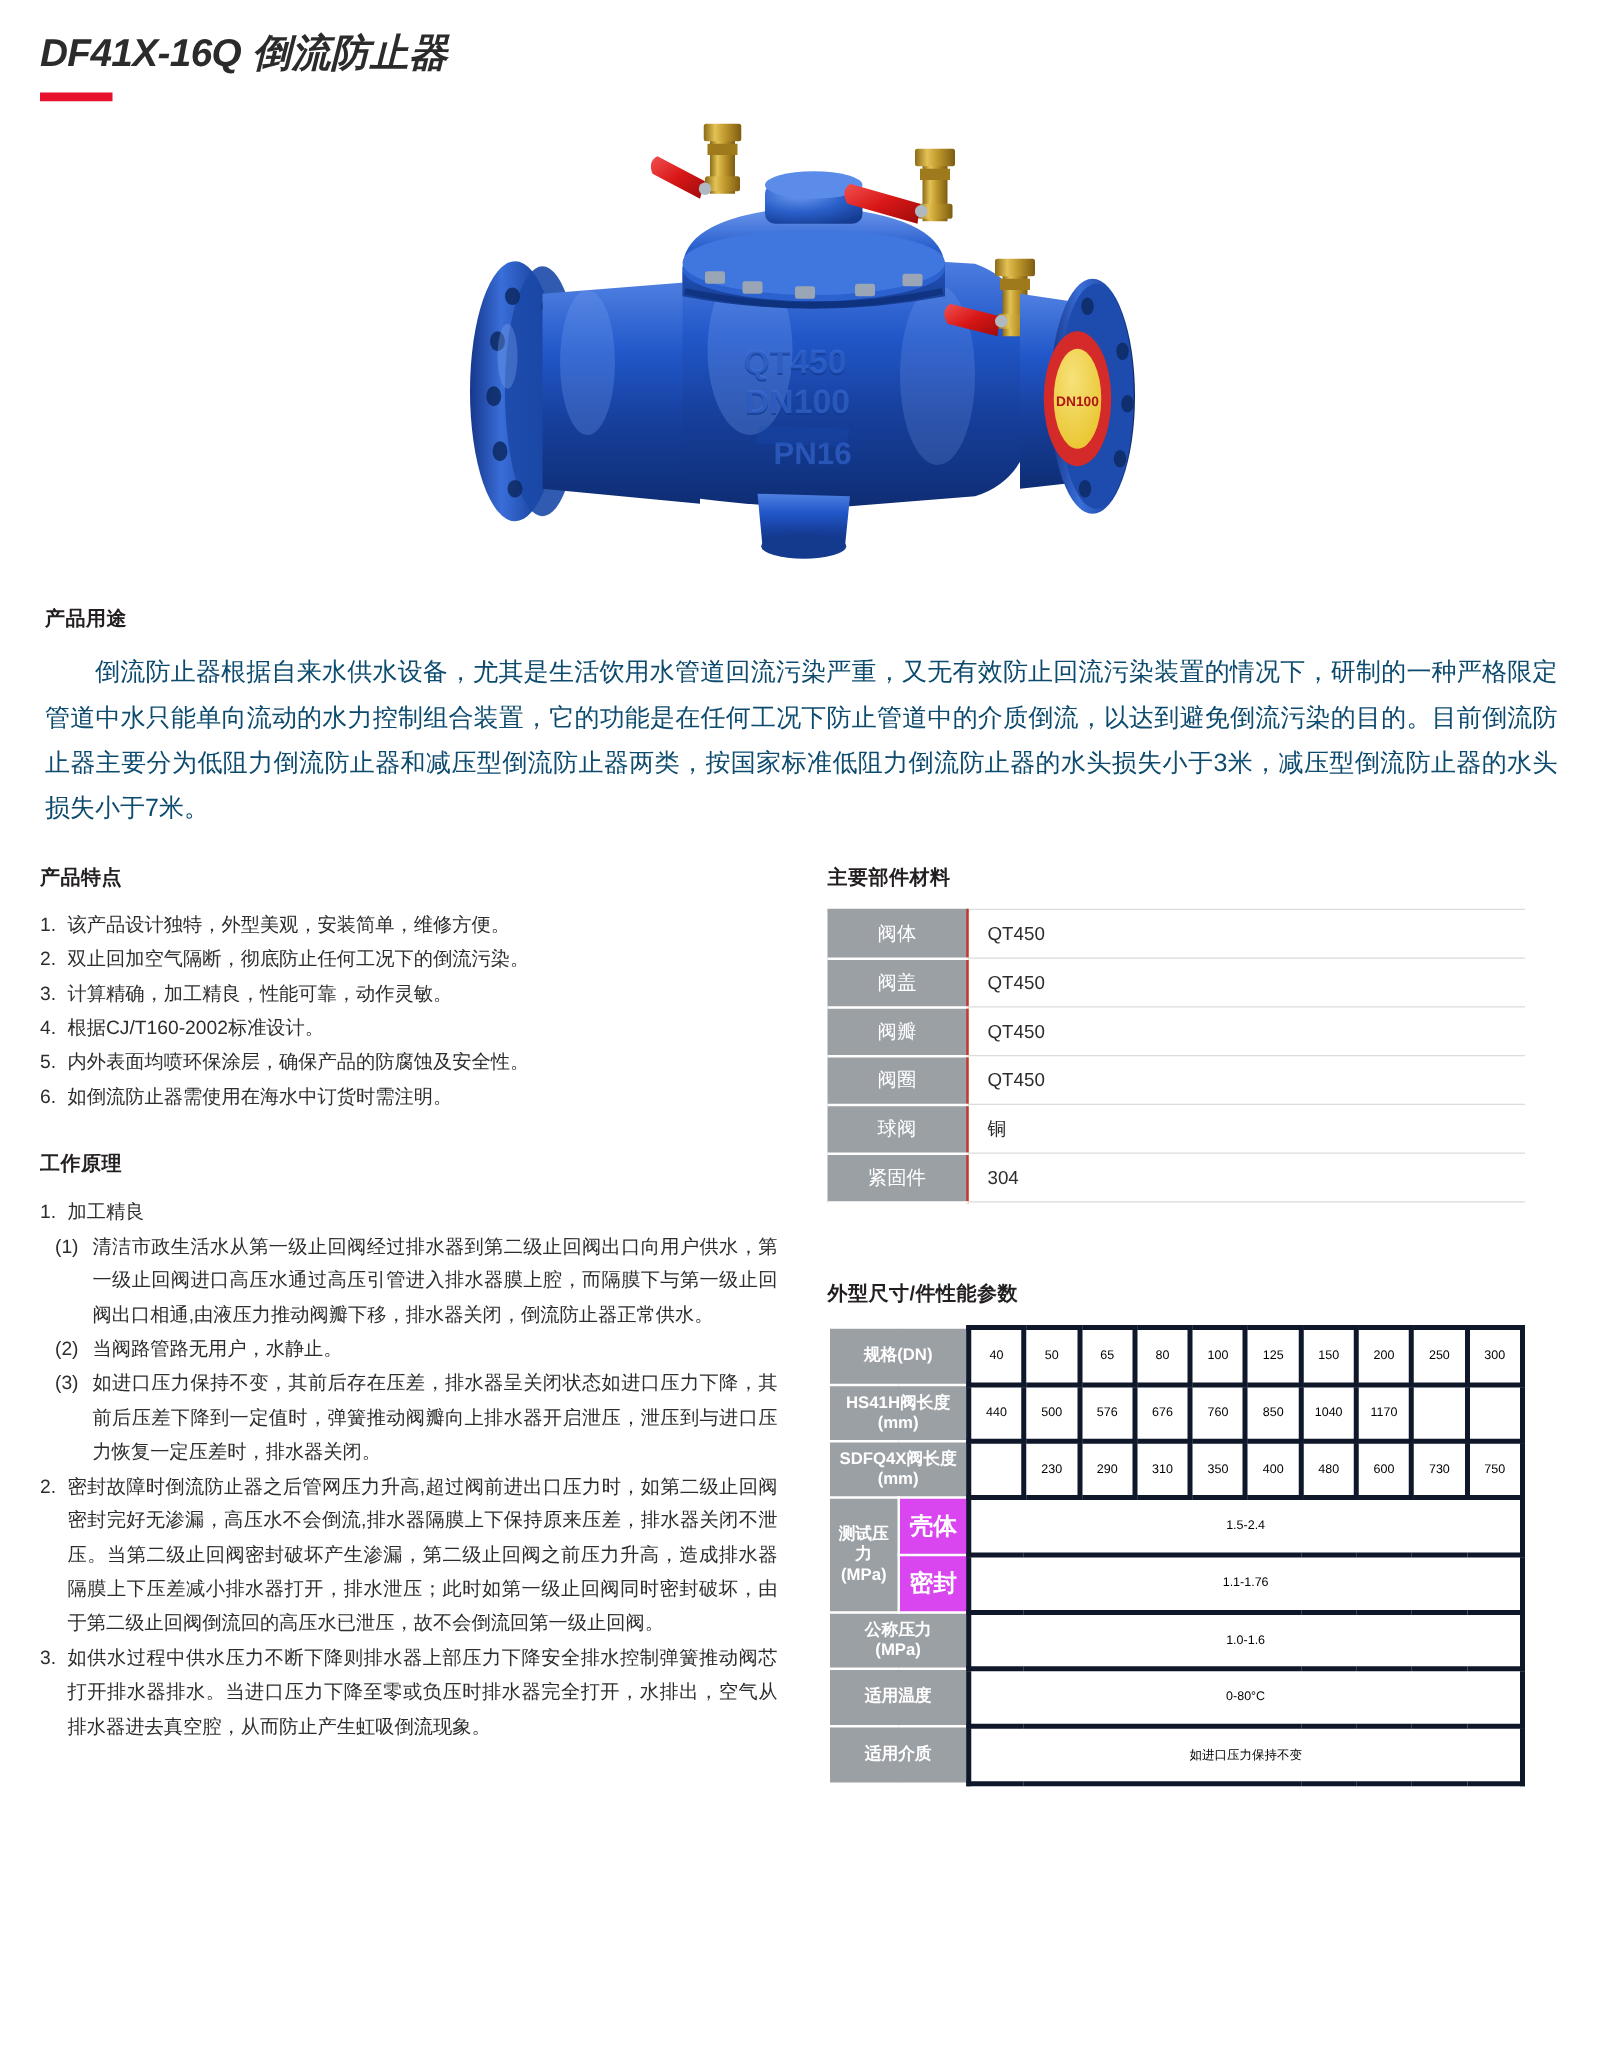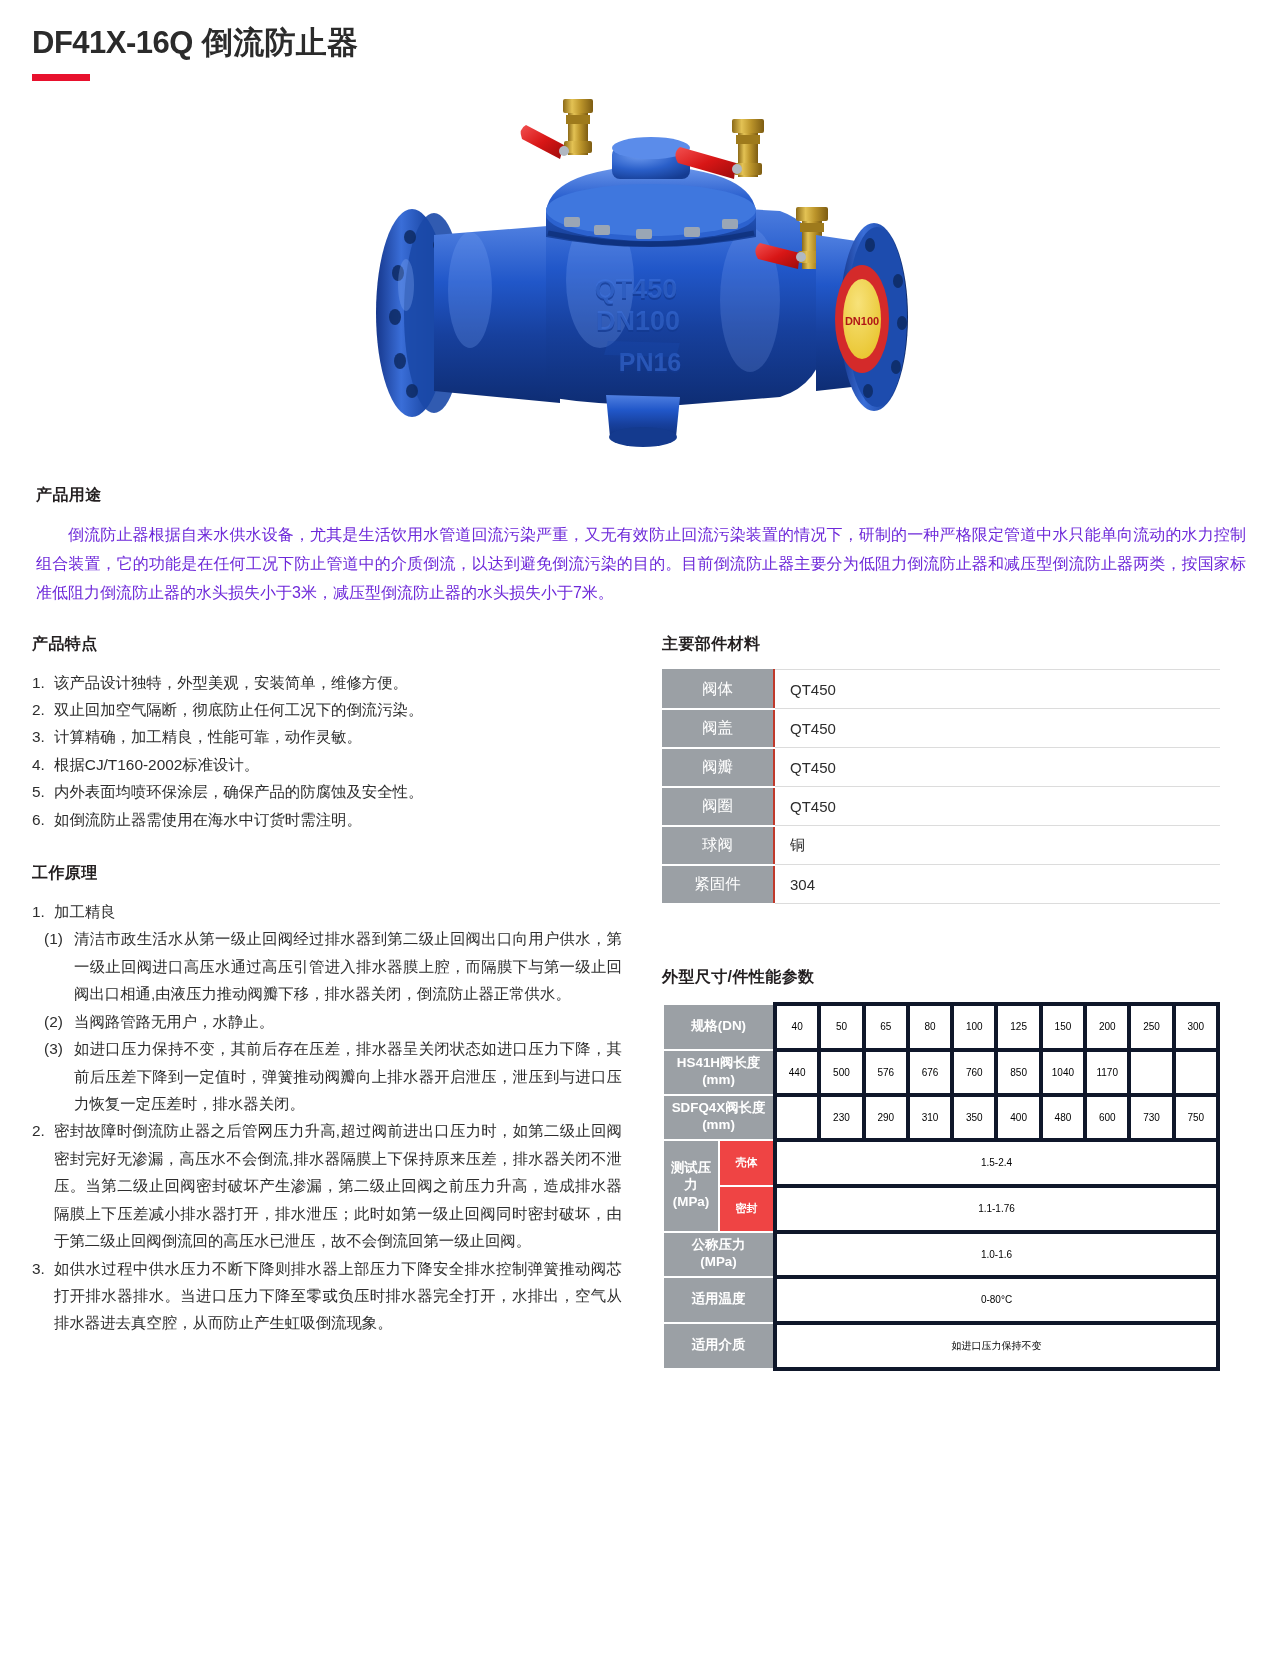--- a/index.html
+++ b/index.html
@@ -9,21 +9,21 @@
     height: 1656px;
     background: #ffffff;
     font-family: "Liberation Sans", "DejaVu Sans", sans-serif;
     color: #231f20;
     position: relative;
     overflow: hidden;
   }
   .page { position: relative; width: 1280px; height: 1656px; padding: 0 24px; }
 
   
-  .header { padding: 24px 0 0 8px; }
+  .header { padding: 24px 0 0 8px; font-style: italic; }
   .title {
     font-size: 31px;
     font-weight: bold;
     letter-spacing: 0.3px;
     color: #2b2b2b;
     line-height: 1.2;
     margin: 0;
     white-space: nowrap;
   }
   .title .model { font-weight: 800; letter-spacing: -0.5px; }
@@ -53,23 +53,23 @@
   .col-right { width: 586px; padding-left: 28px; }
 
   h2.sec {
     font-size: 16px;
     font-weight: bold;
     color: #231f20;
     margin: 0 0 14px 0;
     letter-spacing: 0.4px;
   }
   .body-text {
-    font-size: 16px;
+    font-size: 20px;
     line-height: 1.82;
-    color: #6d28d9;
+    color: #0c4a6e;
     text-align: justify;
     margin: 0;
   }
   .indent { text-indent: 2em; }
 
   .list { margin: 0; padding: 0; list-style: none; }
   .list li {
     font-size: 15.4px;
     line-height: 1.78;
     color: #2d2d2d;
@@ -127,24 +127,24 @@
   .spec-table td.k {
     background: #9ba0a5;
     color: #ffffff;
     font-weight: bold;
     font-size: 13.4px;
     border: 2px solid #ffffff;
     border-right: 2px solid #c0392b;
     line-height: 1.25;
   }
   .spec-table td.k2 {
-    background: #ef4444;
+    background: #d946ef;
     color: #ffffff;
     font-weight: bold;
-    font-size: 11px;
+    font-size: 19px;
     border: 2px solid #ffffff;
     border-right: 2px solid #c0392b;
     width: 40px;
   }
   .spec-table td.kouter {
     background: #9ba0a5;
     color: #ffffff;
     font-weight: bold;
     font-size: 13.4px;
     border: 2px solid #ffffff;

